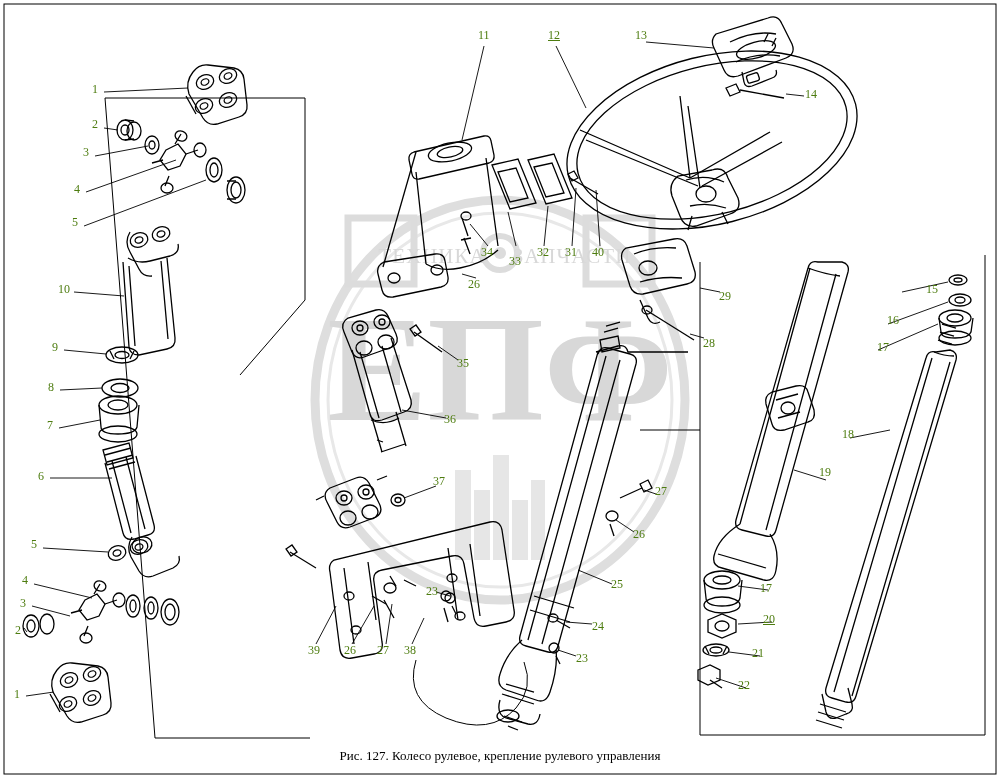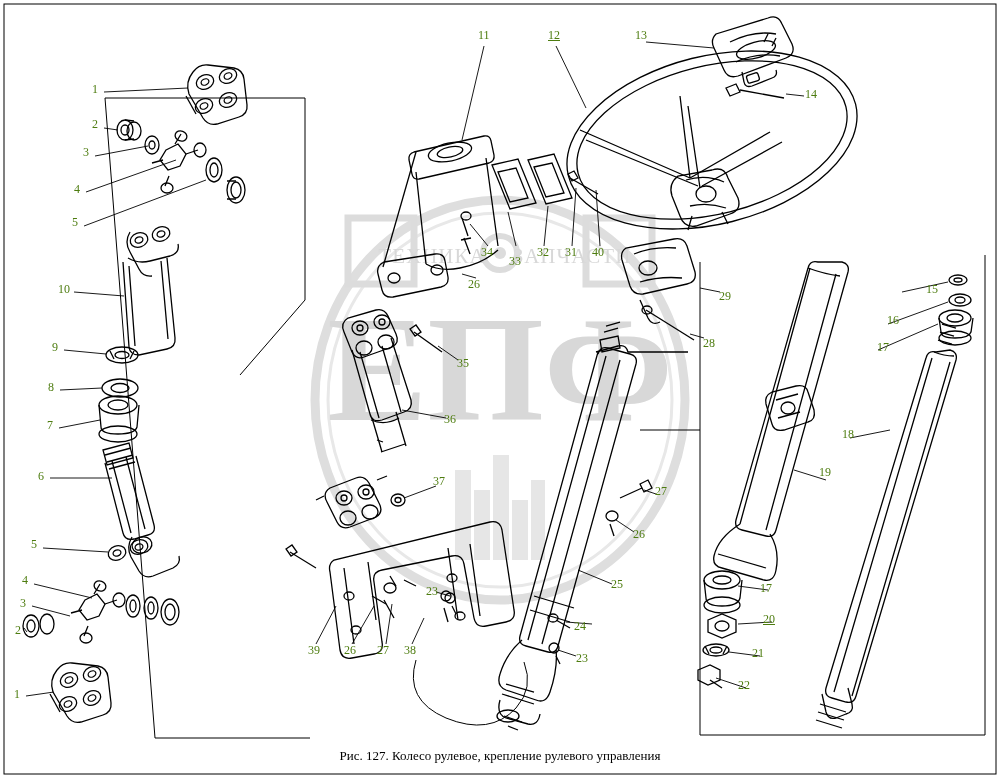--- a/index.html
+++ b/index.html
@@ -529,21 +529,21 @@
   <div class="callout" style="left:457px; top:357px;">35</div>
   <div class="callout" style="left:444px; top:413px;">36</div>
   <div class="callout" style="left:433px; top:475px;">37</div>
 
   <div class="callout" style="left:308px; top:644px;">39</div>
   <div class="callout" style="left:344px; top:644px;">26</div>
   <div class="callout" style="left:377px; top:644px;">27</div>
   <div class="callout" style="left:404px; top:644px;">38</div>
   <div class="callout" style="left:426px; top:585px;">23</div>
   <div class="callout" style="left:611px; top:578px;">25</div>
-  <div class="callout" style="left:574px; top:620px;">24</div>
+  <div class="callout" style="left:592px; top:620px;">24</div>
   <div class="callout" style="left:576px; top:652px;">23</div>
   <div class="callout" style="left:655px; top:485px;">27</div>
   <div class="callout" style="left:633px; top:528px;">26</div>
 
   <div class="callout" style="left:902px; top:283px;margin-left:24px;">15</div>
   <div class="callout" style="left:887px; top:314px;">16</div>
   <div class="callout" style="left:877px; top:341px;">17</div>
   <div class="callout" style="left:842px; top:428px;">18</div>
   <div class="callout" style="left:819px; top:466px;">19</div>
   <div class="callout" style="left:760px; top:582px;">17</div>

